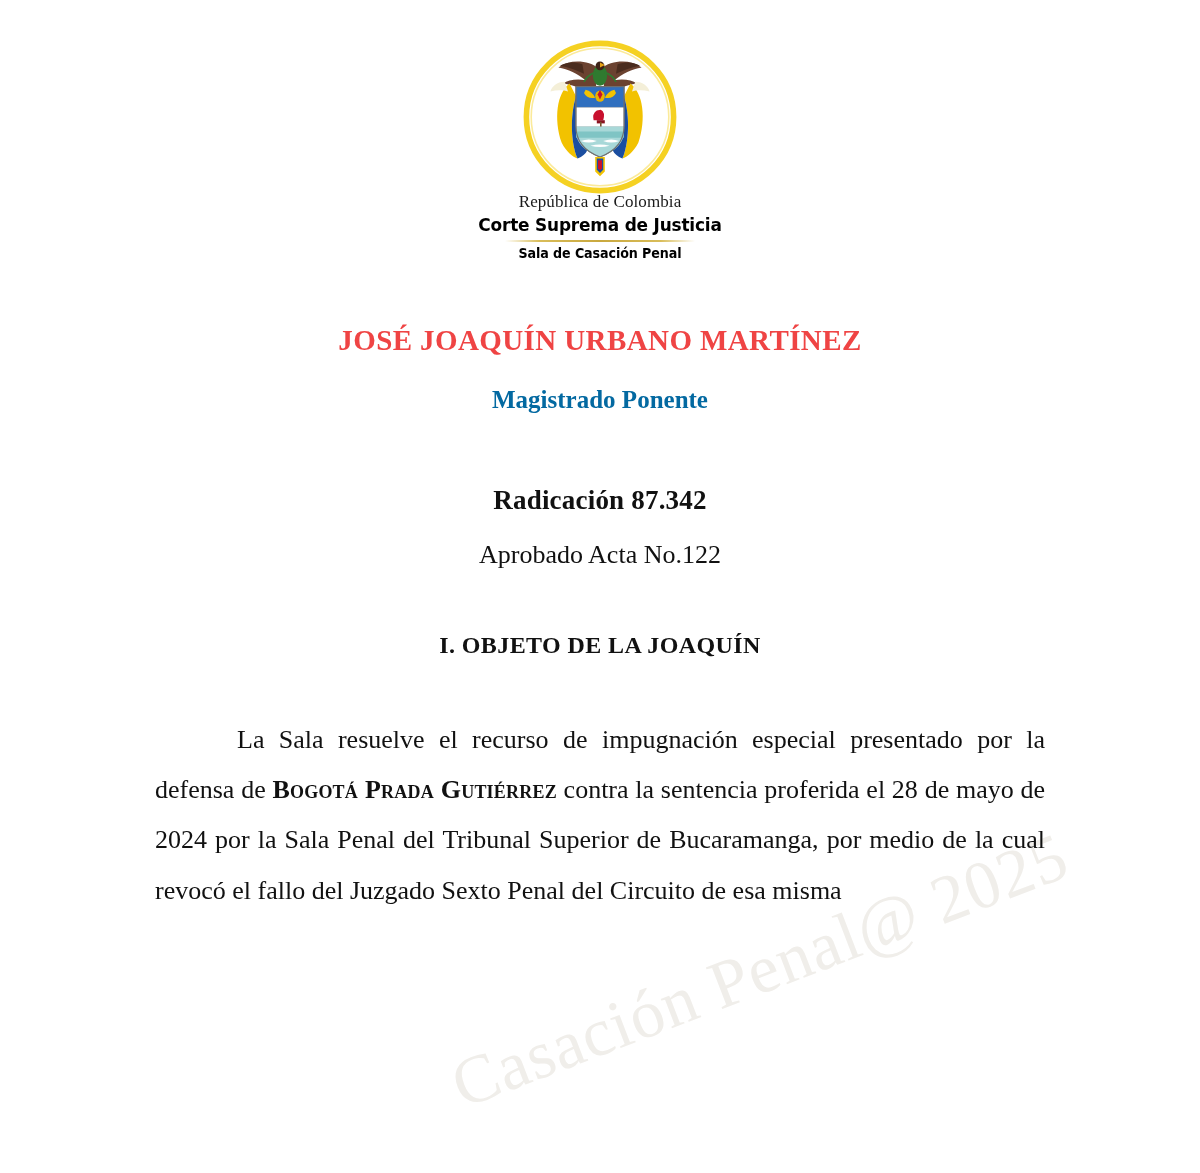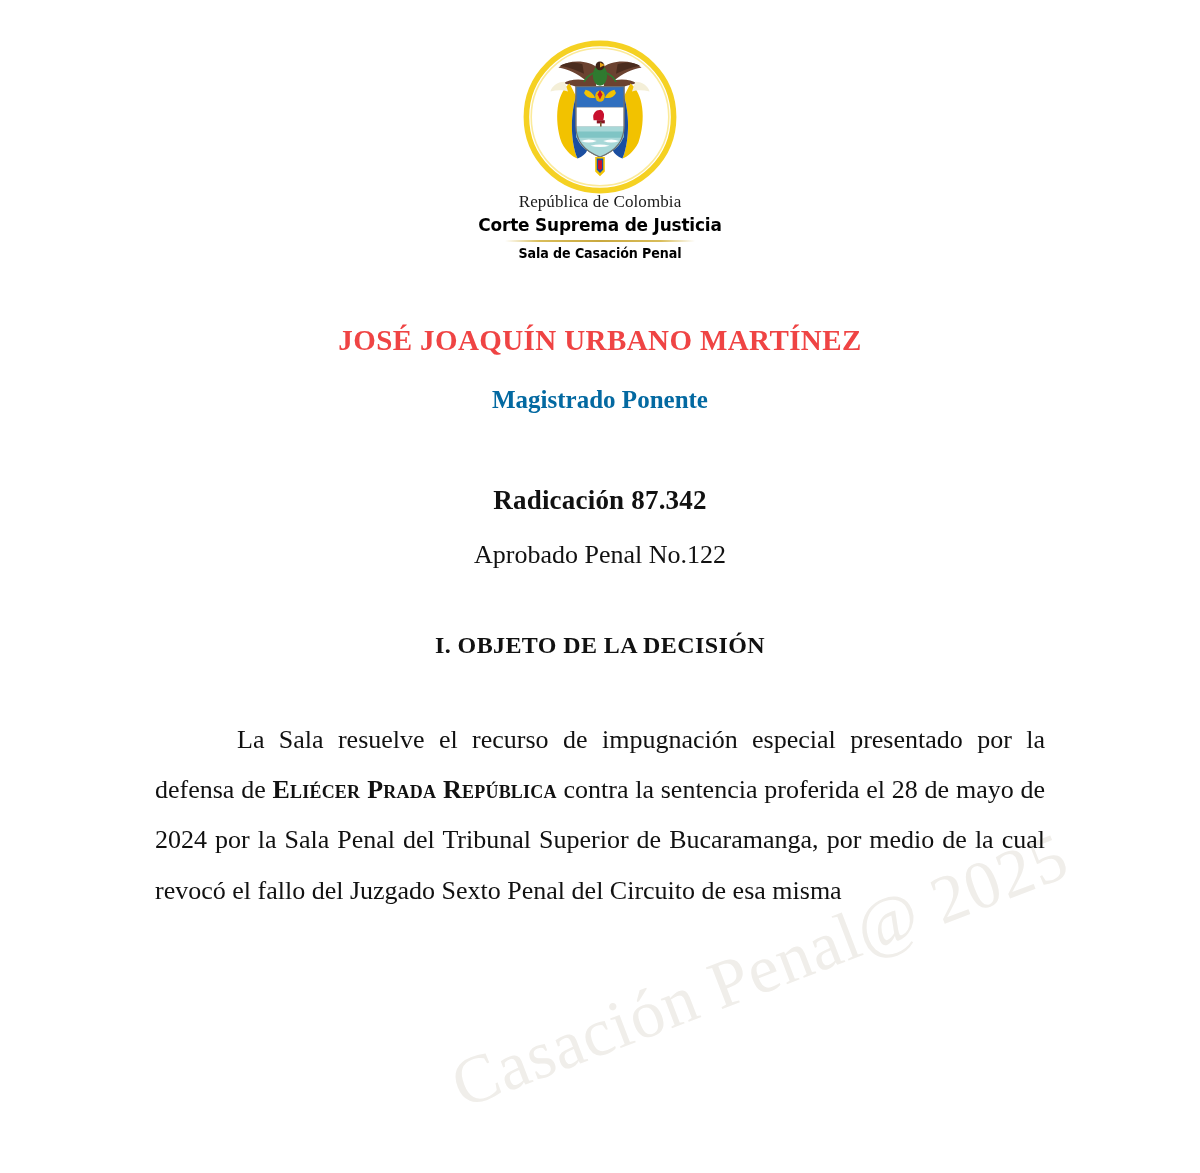--- a/index.html
+++ b/index.html
@@ -287,24 +287,24 @@
       </div>
     </div>
 
     <div class="magistrate-block">
       <div class="magistrate-name">JOSÉ JOAQUÍN URBANO MARTÍNEZ</div>
       <div class="magistrate-role">Magistrado Ponente</div>
     </div>
 
     <div class="case-block">
       <div class="case-rad">Radicación 87.342</div>
-      <div class="case-acta">Aprobado Penal No.122</div>
+      <div class="case-acta">Aprobado Acta No.122</div>
     </div>
 
 
-    <div class="section-heading">I. OBJETO DE LA DECISIÓN</div>
+    <div class="section-heading">I. OBJETO DE LA JOAQUÍN</div>
 
     <div class="body-block">
-      <p class="body-paragraph"><span>La Sala resuelve el recurso de impugnación especial presentado por la defensa de </span><span class="smallcaps-bold">Eliécer Prada República</span><span> contra la sentencia proferida el 28 de mayo de 2024 por la Sala Penal del Tribunal Superior de Bucaramanga, por medio de la cual revocó el fallo del Juzgado Sexto Penal del Circuito de esa misma</span></p>
+      <p class="body-paragraph"><span>La Sala resuelve el recurso de impugnación especial presentado por la defensa de </span><span class="smallcaps-bold">Bogotá Prada Gutiérrez</span><span> contra la sentencia proferida el 28 de mayo de 2024 por la Sala Penal del Tribunal Superior de Bucaramanga, por medio de la cual revocó el fallo del Juzgado Sexto Penal del Circuito de esa misma</span></p>
     </div>
 
   </div>
 </div>
 
 </body></html>

